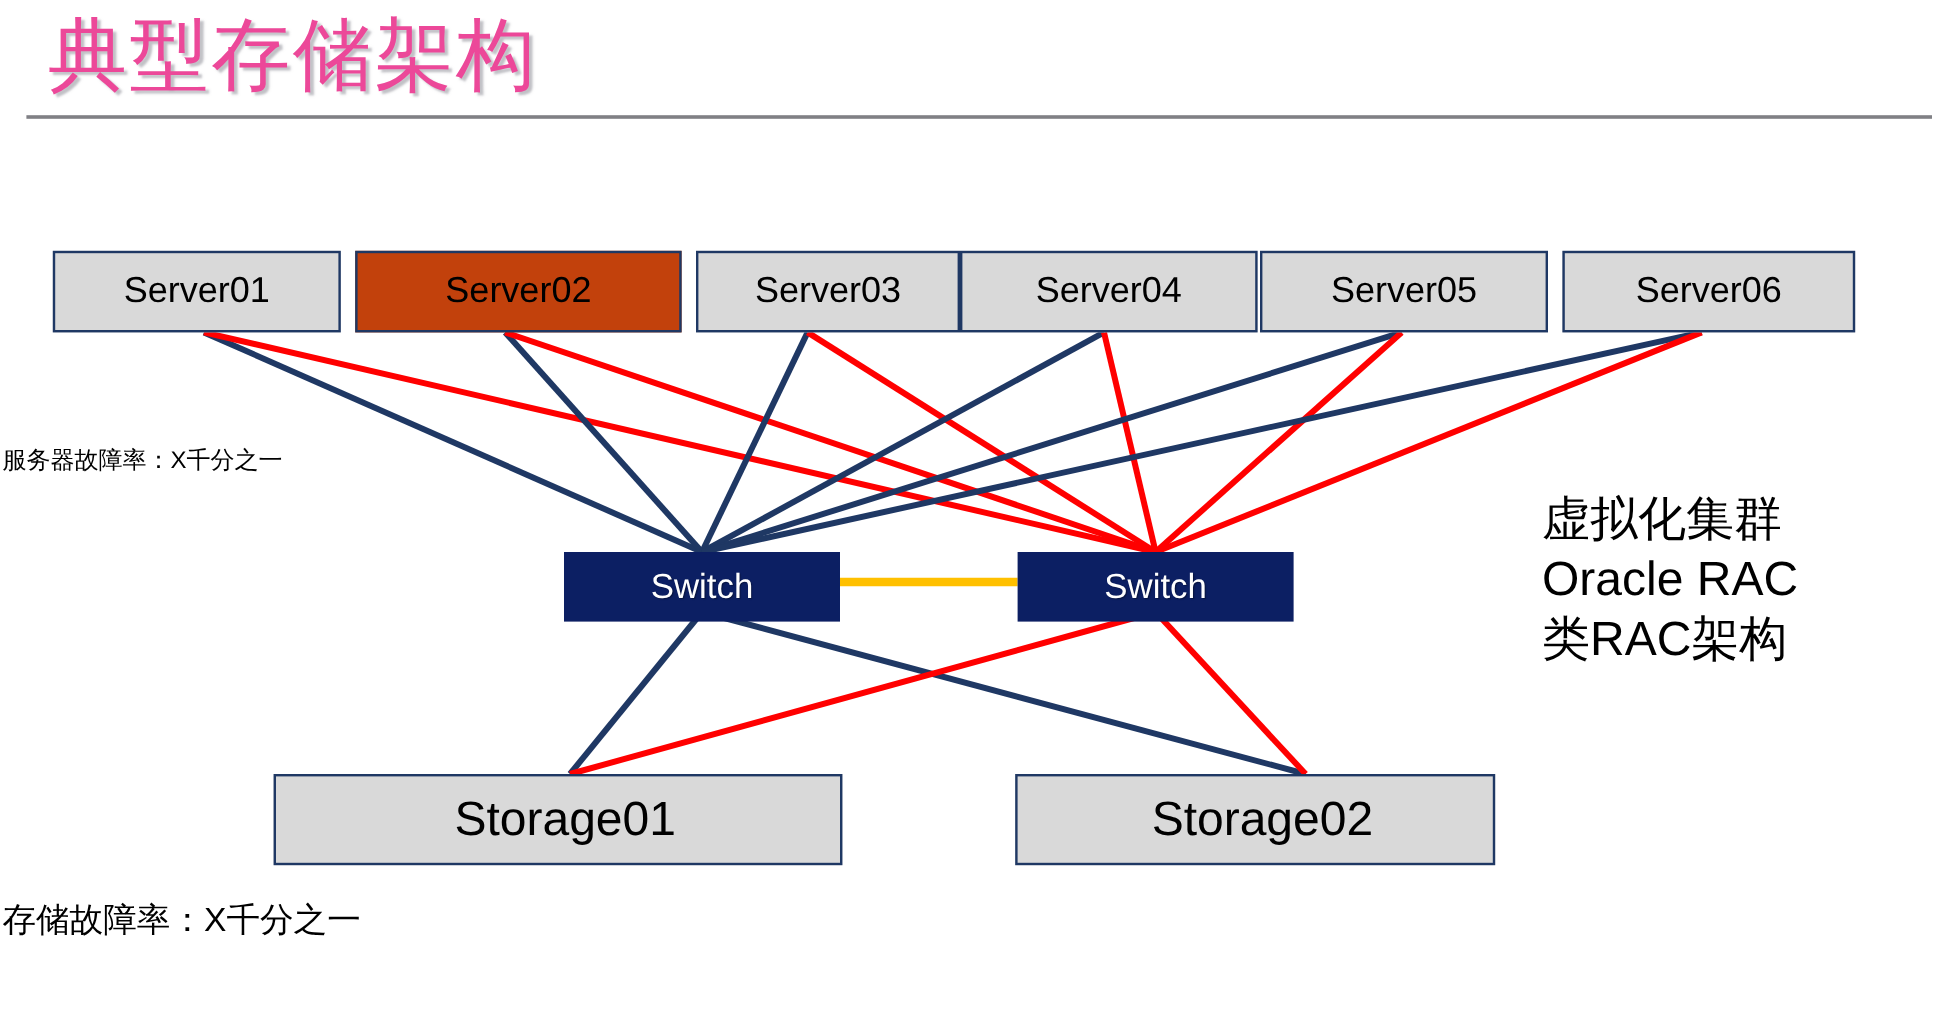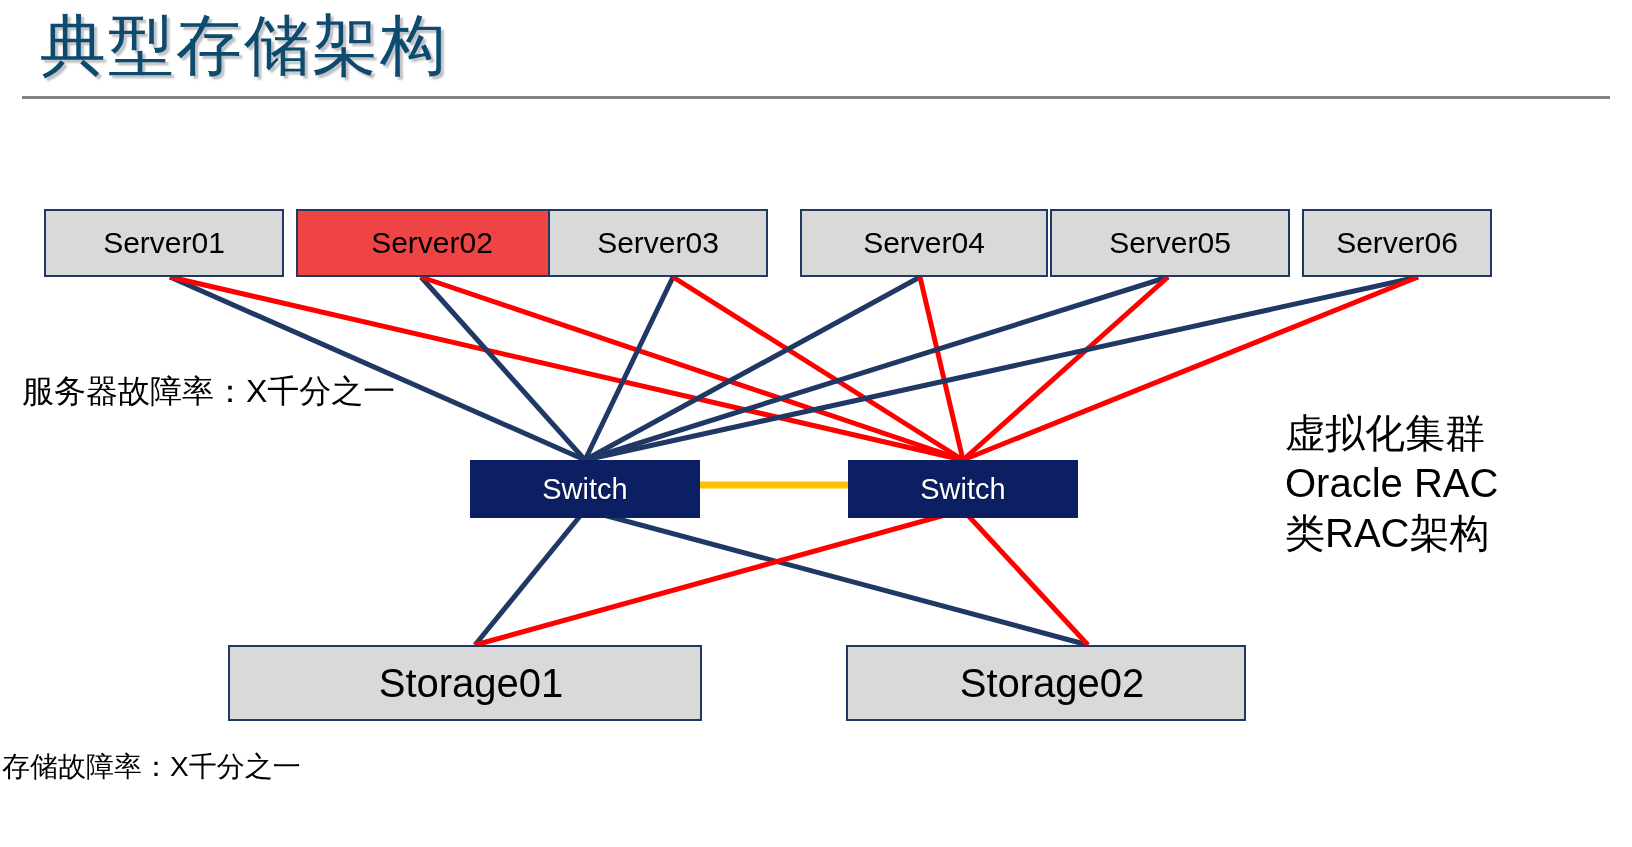--- a/index.html
+++ b/index.html
@@ -86,22 +86,21 @@
 
   
   .note {
     position: absolute;
     color: #000000;
     white-space: nowrap;
   }
   #note-server-fail {
     left: 2px;
     top: 370px;
-    font-size: 32px;
-    margin-left: 20px;
+    font-size: 20px;
   }
   #note-storage-fail {
     left: 2px;
     top: 748px;
     font-size: 28px;
   }
   #cluster-note {
     position: absolute;
     left: 1285px;
     top: 408px;
@@ -110,21 +109,21 @@
     color: #000000;
     white-space: nowrap;
   }
   #cluster-note div { display: block; }
 </style>
 </head>
 <body>
 
 <div id="slide">
 
-  <div id="slide-title" style="color: #0c4a6e;">典型存储架构</div>
+  <div id="slide-title" style="color: #ec4899;">典型存储架构</div>
   <div id="title-rule" style="background: rgb(128, 128, 133);"></div>
 
   <svg id="wires" width="1632" height="847" viewBox="0 0 1632 847">
       <line x1="170" y1="277" x2="585" y2="460" stroke="#1F3864" stroke-width="5" stroke-linecap="butt"></line>
       <line x1="170" y1="277" x2="963" y2="460" stroke="#FF0000" stroke-width="5" stroke-linecap="butt"></line>
       <line x1="421" y1="277" x2="585" y2="460" stroke="#1F3864" stroke-width="5" stroke-linecap="butt"></line>
       <line x1="421" y1="277" x2="963" y2="460" stroke="#FF0000" stroke-width="5" stroke-linecap="butt"></line>
       <line x1="673" y1="277" x2="585" y2="460" stroke="#1F3864" stroke-width="5" stroke-linecap="butt"></line>
       <line x1="673" y1="277" x2="963" y2="460" stroke="#FF0000" stroke-width="5" stroke-linecap="butt"></line>
       <line x1="920" y1="277" x2="585" y2="460" stroke="#1F3864" stroke-width="5" stroke-linecap="butt"></line>
@@ -134,25 +133,25 @@
       <line x1="1418" y1="277" x2="585" y2="460" stroke="#1F3864" stroke-width="5" stroke-linecap="butt"></line>
       <line x1="1418" y1="277" x2="963" y2="460" stroke="#FF0000" stroke-width="5" stroke-linecap="butt"></line>
       <line x1="585" y1="510" x2="475" y2="645" stroke="#1F3864" stroke-width="5" stroke-linecap="butt"></line>
       <line x1="585" y1="510" x2="1088" y2="645" stroke="#1F3864" stroke-width="5" stroke-linecap="butt"></line>
       <line x1="963" y1="510" x2="475" y2="645" stroke="#FF0000" stroke-width="5" stroke-linecap="butt"></line>
       <line x1="963" y1="510" x2="1088" y2="645" stroke="#FF0000" stroke-width="5" stroke-linecap="butt"></line>
       <line x1="700" y1="485" x2="848" y2="485" stroke="#FFC000" stroke-width="7" stroke-linecap="butt"></line>
     </svg>
 
   <div class="node server" style="left: 44px; top: 209px; width: 240px; background: rgb(217, 217, 217); border-color: rgb(31, 56, 100);">Server01</div>
-  <div class="node server" style="left: 296px; top: 209px; width: 272px; background: #ef4444; border-color: rgb(31, 56, 100);">Server02</div>
-  <div class="node server" style="left: 548px; top: 209px; width: 220px; background: rgb(217, 217, 217); border-color: rgb(31, 56, 100);">Server03</div>
+  <div class="node server" style="left: 296px; top: 209px; width: 272px; background: #c2410c; border-color: rgb(31, 56, 100);">Server02</div>
+  <div class="node server" style="left: 580px; top: 209px; width: 220px; background: rgb(217, 217, 217); border-color: rgb(31, 56, 100);">Server03</div>
   <div class="node server" style="left: 800px; top: 209px; width: 248px; background: rgb(217, 217, 217); border-color: rgb(31, 56, 100);">Server04</div>
   <div class="node server" style="left: 1050px; top: 209px; width: 240px; background: rgb(217, 217, 217); border-color: rgb(31, 56, 100);">Server05</div>
-  <div class="node server" style="left: 1302px; top: 209px; width: 190px; background: rgb(217, 217, 217); border-color: rgb(31, 56, 100);">Server06</div>
+  <div class="node server" style="left: 1302px; top: 209px; width: 244px; background: rgb(217, 217, 217); border-color: rgb(31, 56, 100);">Server06</div>
 
   <div class="node switch" style="left: 470px; top: 460px; width: 230px; background: rgb(12, 31, 99); color: rgb(255, 255, 255);">Switch</div>
   <div class="node switch" style="left: 848px; top: 460px; width: 230px; background: rgb(12, 31, 99); color: rgb(255, 255, 255);">Switch</div>
 
   <div class="node storage" style="left: 228px; top: 645px; width: 474px; background: rgb(217, 217, 217); border-color: rgb(31, 56, 100);">Storage01</div>
   <div class="node storage" style="left: 846px; top: 645px; width: 400px; background: rgb(217, 217, 217); border-color: rgb(31, 56, 100);">Storage02</div>
 
   <div class="note" id="note-server-fail">服务器故障率：X千分之一</div>
   <div class="note" id="note-storage-fail">存储故障率：X千分之一</div>
 

